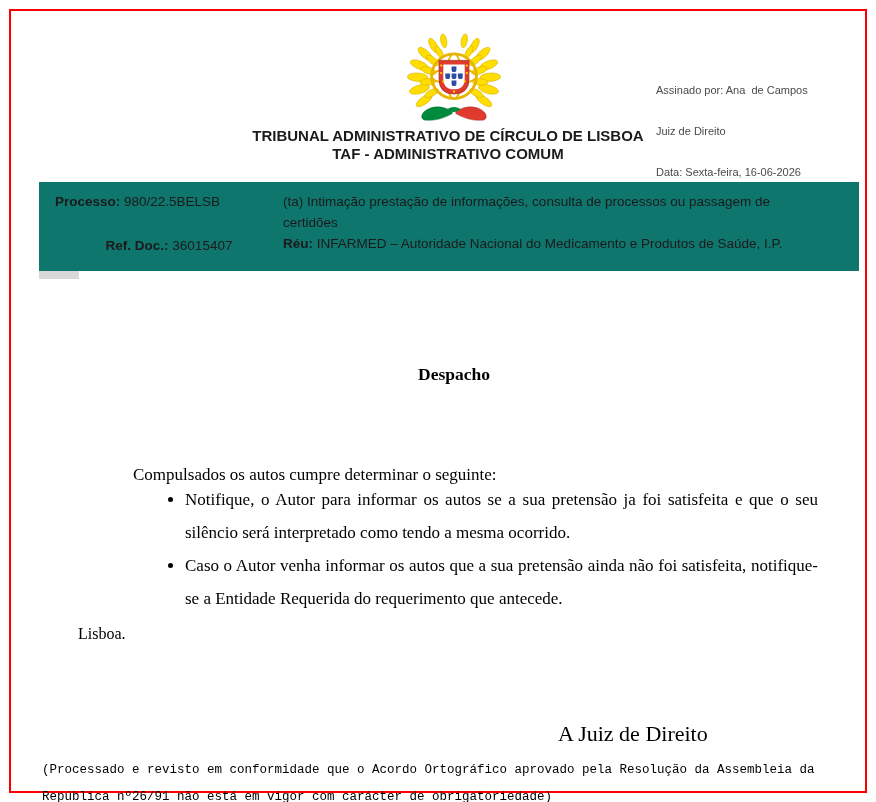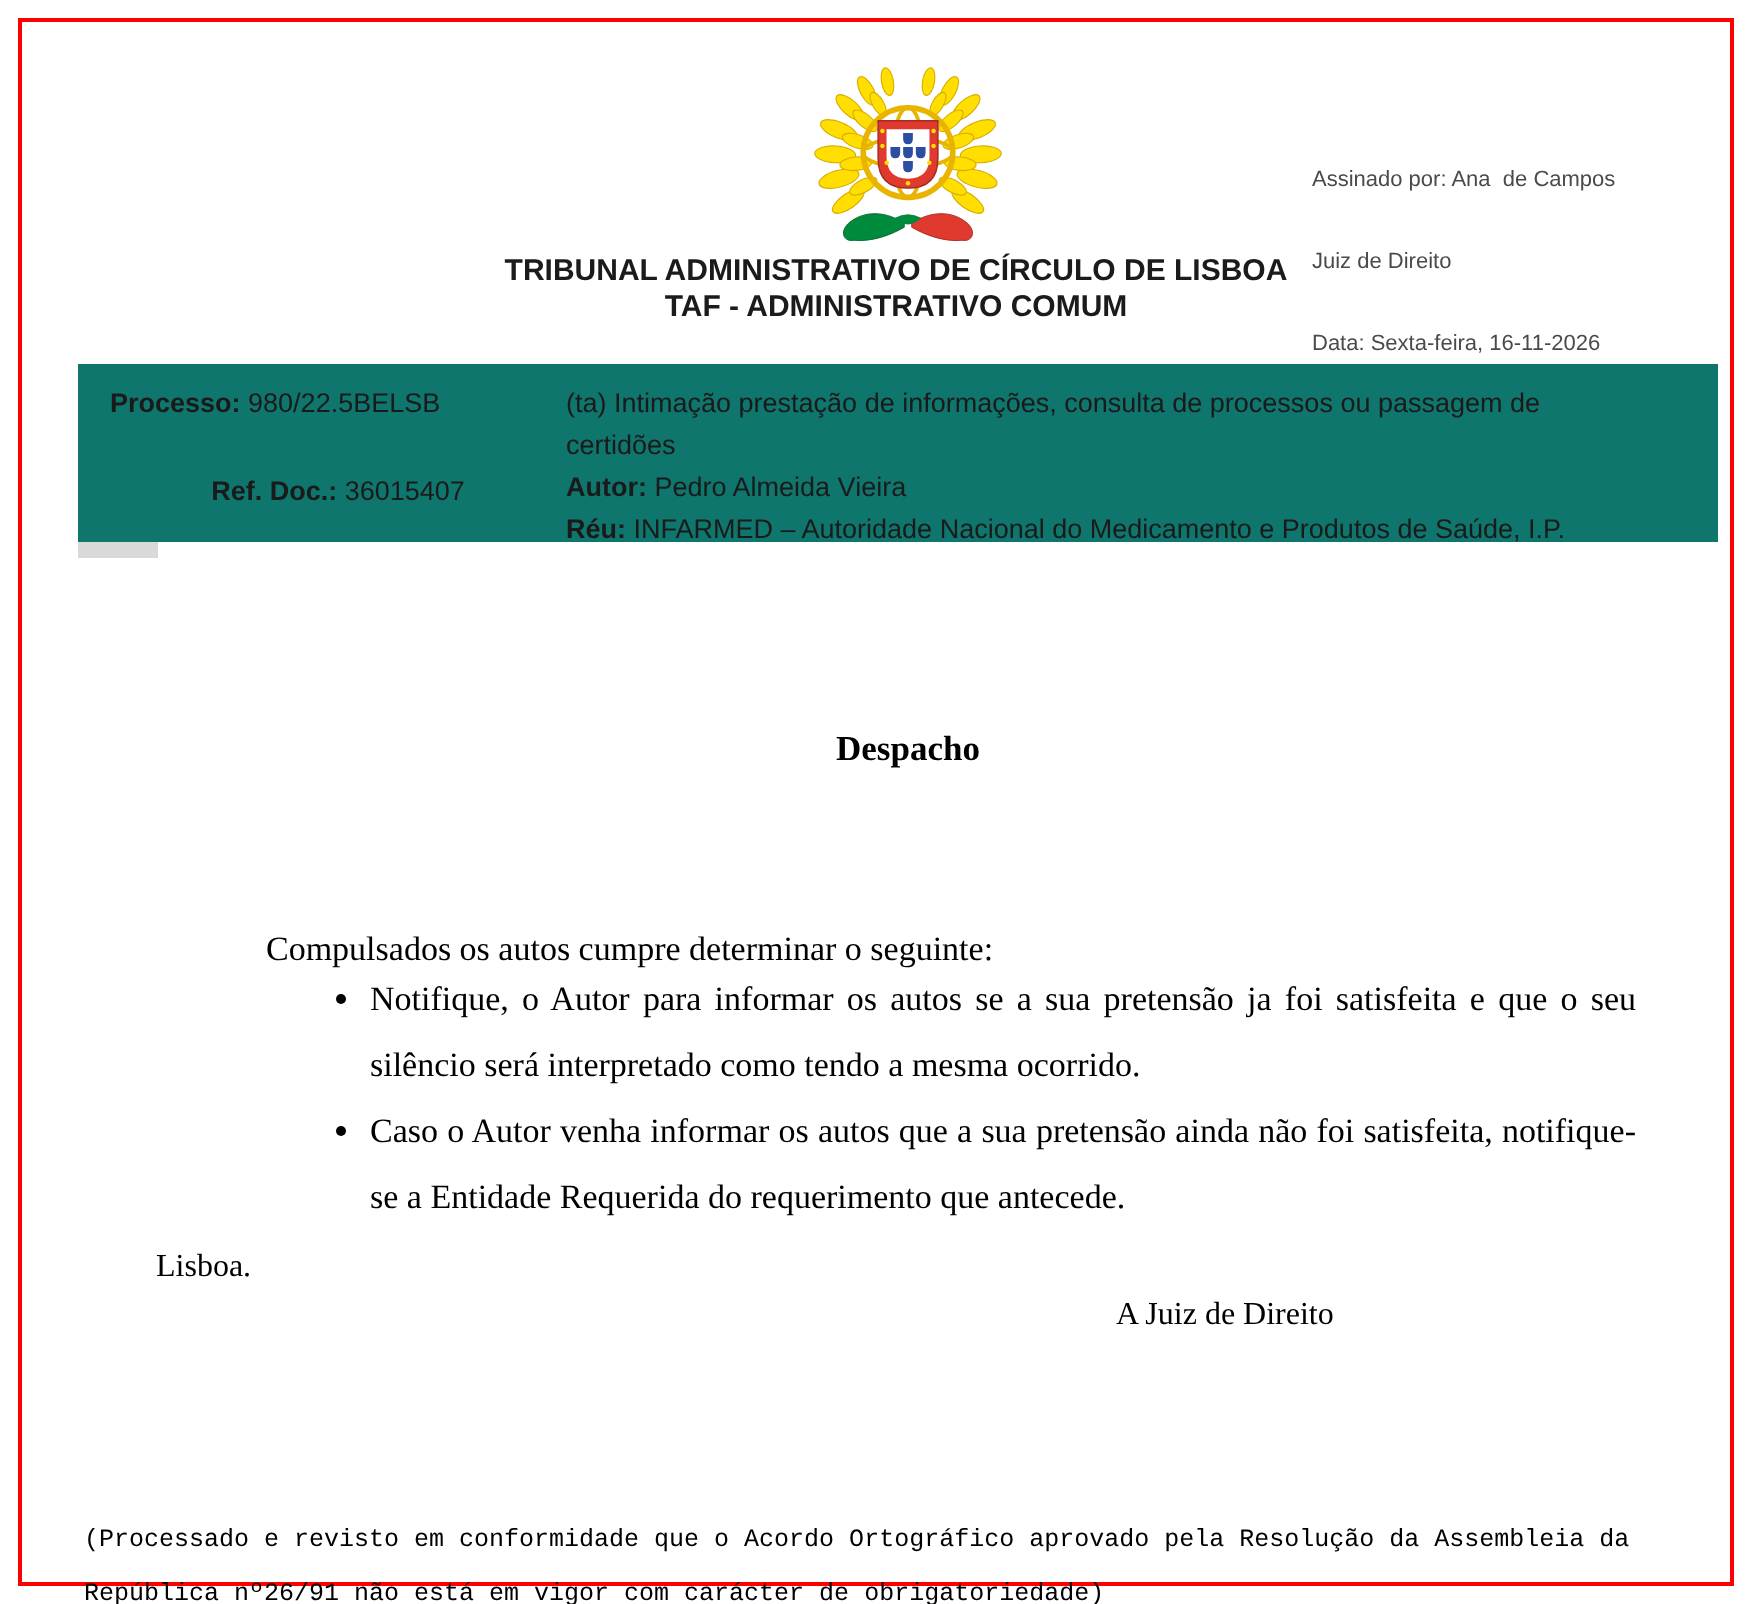--- a/index.html
+++ b/index.html
@@ -40,21 +40,21 @@
   }
   .intro { position:absolute; left:133px; top:452px; font-size:17px; }
   .bullet-list {
     position:absolute; left:160px; top:470px; width:658px;
     list-style:disc outside; padding-left:25px;
   }
   .bullet-list li {
     font-size:17px; line-height:33px; text-align:justify;
   }
   .city { position:absolute; left:78px; top:612px; font-size:16px; }
-  .judge-line { position:absolute; left:558px; top:636px; font-size:16px;text-align:right; }
+  .judge-line { position:absolute; left:558px; top:708px; font-size:22px;text-align:right; }
   .footer-note {
     position:absolute; left:42px; top:744px; width:792px;
     font-size:12.5px; line-height:27px;font-family:Liberation Mono, monospace;
   }
 </style>
 </head>
 <body>
 
 <div class="page">
   <div class="frame"></div>
@@ -120,38 +120,37 @@
         <path d="M58,84 C48,77 36,77 28,84 C23,89 26,94 31,93 C41,94 51,90 58,86 z" fill="#008A3C" stroke="#006A2E" stroke-width="0.5"></path>
         <path d="M62,84 C72,77 84,77 92,84 C97,89 94,94 89,93 C79,94 69,90 62,86 z" fill="#E03A2F" stroke="#A52A1F" stroke-width="0.5"></path>
         <path d="M53,81 q7,-4 14,0 q-7,7 -14,0 z" fill="#008A3C"></path>
       </g>
     </svg>
   </div>
 
   <div class="signature-block">
     <div>Assinado por: Ana  de Campos</div>
     <div>Juiz de Direito</div>
-    <div>Data: Sexta-feira, 16-11-2026</div>
+    <div>Data: Sexta-feira, 16-06-2026</div>
     <div>12:27:10 (UTC+00:00</div>
     <div>Europe/Lisbon)</div>
   </div>
 
   <div class="court-title">
     <div>TRIBUNAL ADMINISTRATIVO DE CÍRCULO DE LISBOA</div>
     <div>TAF - ADMINISTRATIVO COMUM</div>
   </div>
 
   <div class="case-band">
     <div class="left-col">
       <div><b>Processo:</b><span> 980/22.5BELSB</span></div>
       <div class="ref-row"><b>Ref. Doc.:</b><span> 36015407</span></div>
     </div>
     <div class="right-col">
       <div>(ta) Intimação prestação de informações, consulta de processos ou passagem de certidões</div>
-      <div><b>Autor:</b><span> Pedro Almeida Vieira</span></div>
       <div><b>Réu:</b><span> INFARMED – Autoridade Nacional do Medicamento e Produtos de Saúde, I.P.</span></div>
     </div>
   </div>
   <div class="band-step"></div>
 
   <div class="despacho serif">Despacho</div>
   <div class="intro serif">Compulsados os autos cumpre determinar o seguinte:</div>
   <ul class="bullet-list serif">
     <li>Notifique, o Autor para informar os autos se a sua pretensão ja foi satisfeita e que o seu silêncio será interpretado como tendo a mesma ocorrido.</li>
     <li>Caso o Autor venha informar os autos que a sua pretensão ainda não foi satisfeita, notifique-se a Entidade Requerida do requerimento que antecede.</li>

